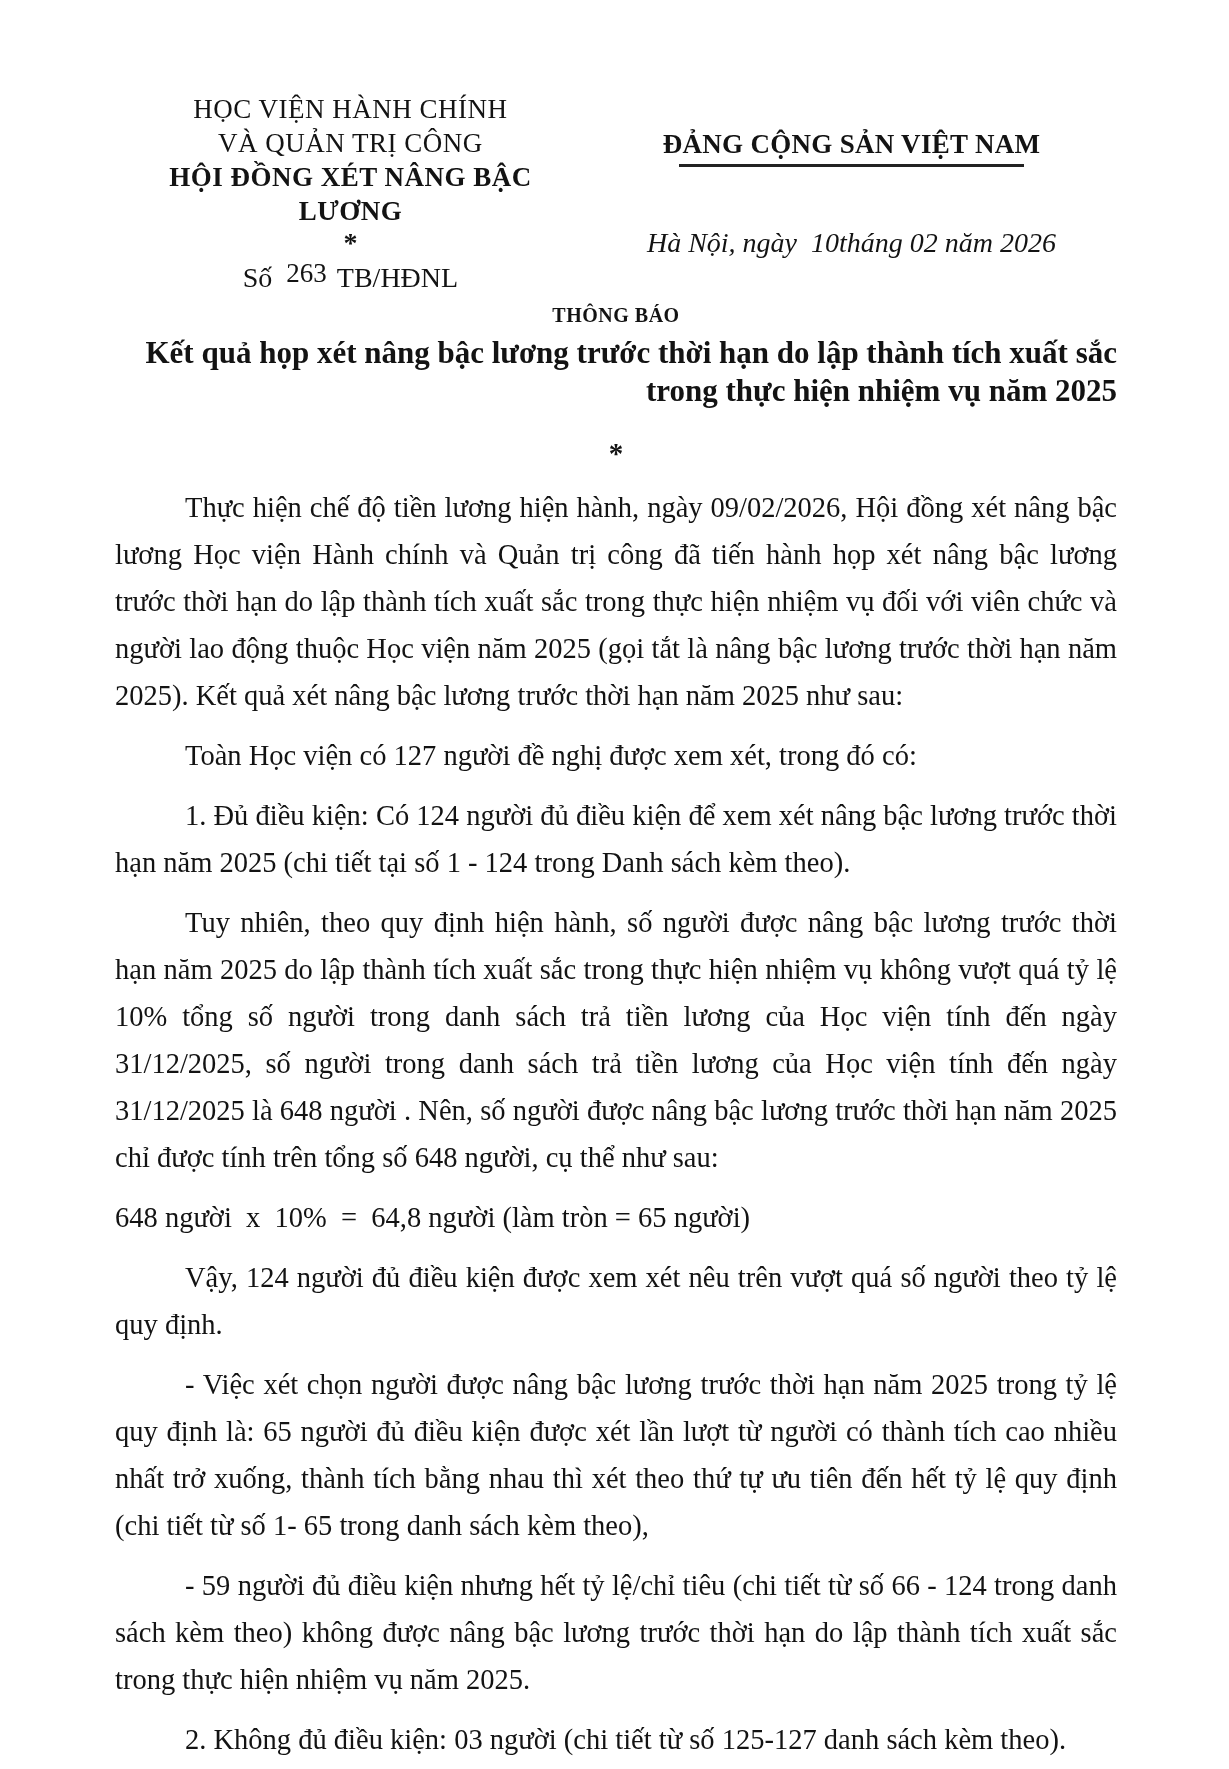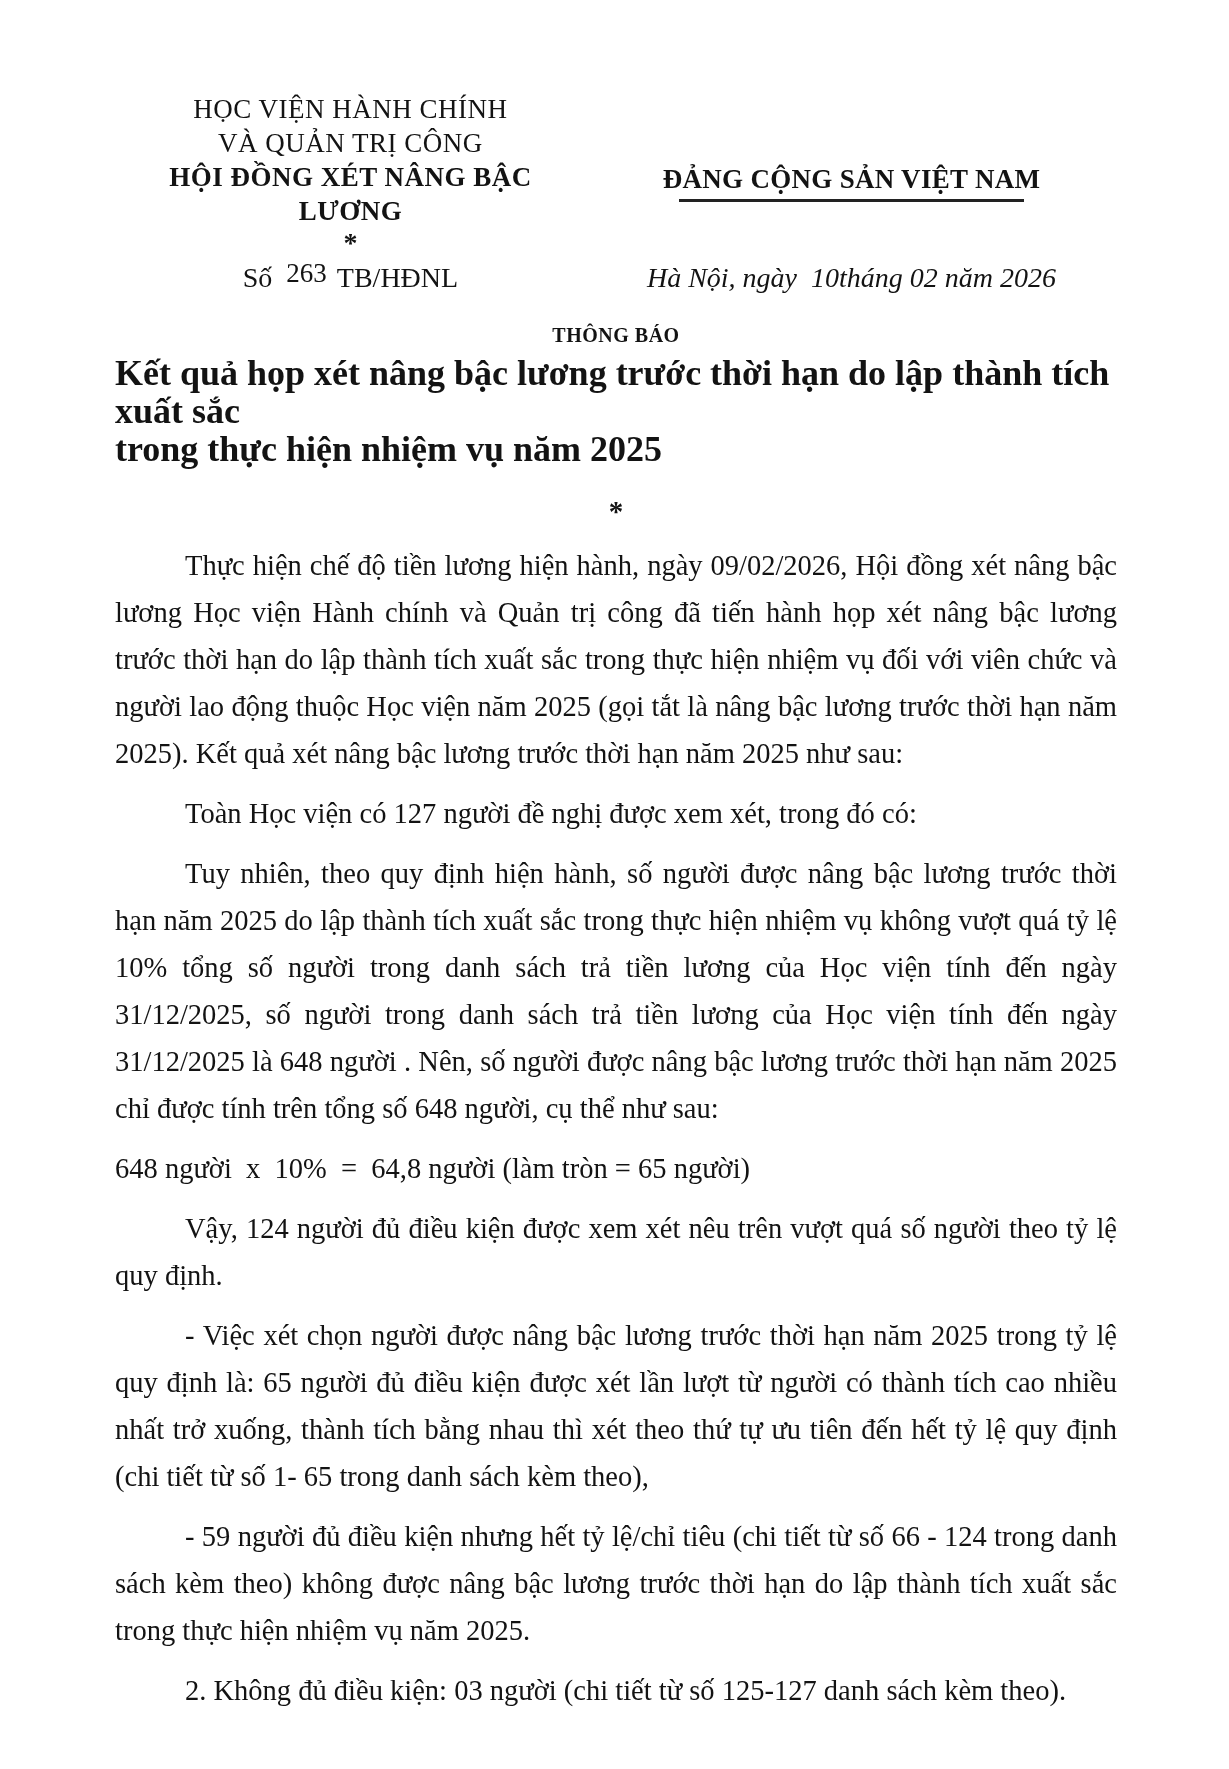--- a/index.html
+++ b/index.html
@@ -17,22 +17,21 @@
   .page {
     box-sizing: border-box;
     width: 1229px;
     height: 1769px;
     padding: 92px 112px 40px 115px;
     background: #ffffff;
   }
   
   .header-row {
     display: flex;
-    align-items: flex-end;
-    margin-bottom: 20px;
+    align-items: center;
   }
   .header-left {
     width: 47%;
     text-align: center;
   }
   .header-right {
     width: 53%;
     text-align: center;
   }
   .org-line {
@@ -85,22 +84,22 @@
   }
   
   .title-heading {
     text-align: center;
     font-size: 20px;
     font-weight: bold;
     line-height: 38px;
     letter-spacing: 0.5px;
   }
   .title-subtitle {
-    text-align: left;
-    font-size: 36px;
+    text-align: right;
+    font-size: 31px;
     font-weight: bold;
     line-height: 38px;
   }
   .title-star {
     text-align: center;
     font-size: 29px;
     font-weight: bold;
     margin-top: 28px;
     line-height: 30px;
   }
@@ -149,20 +148,21 @@
   </div>
 
   <div class="title-heading">THÔNG BÁO</div>
   <div class="title-subtitle">Kết quả họp xét nâng bậc lương trước thời hạn do lập thành tích xuất sắc</div>
   <div class="title-subtitle">trong thực hiện nhiệm vụ năm 2025</div>
   <div class="title-star">*</div>
 
   <div class="doc-body">
     <p class="para first">Thực hiện chế độ tiền lương hiện hành, ngày 09/02/2026, Hội đồng xét nâng bậc lương Học viện Hành chính và Quản trị công đã tiến hành họp xét nâng bậc lương trước thời hạn do lập thành tích xuất sắc trong thực hiện nhiệm vụ đối với viên chức và người lao động thuộc Học viện năm 2025 (gọi tắt là nâng bậc lương trước thời hạn năm 2025). Kết quả xét nâng bậc lương trước thời hạn năm 2025 như sau:</p>
     <p class="para">Toàn Học viện có 127 người đề nghị được xem xét, trong đó có:</p>
+    <p class="para">1. Đủ điều kiện: Có 124 người đủ điều kiện để xem xét nâng bậc lương trước thời hạn năm 2025 (chi tiết tại số 1 - 124 trong Danh sách kèm theo).</p>
     <p class="para">Tuy nhiên, theo quy định hiện hành, số người được nâng bậc lương trước thời hạn năm 2025 do lập thành tích xuất sắc trong thực hiện nhiệm vụ không vượt quá tỷ lệ 10% tổng số người trong danh sách trả tiền lương của Học viện tính đến ngày 31/12/2025, số người trong danh sách trả tiền lương của Học viện tính đến ngày 31/12/2025 là 648 người . Nên, số người được nâng bậc lương trước thời hạn năm 2025 chỉ được tính trên tổng số 648 người, cụ thể như sau:</p>
     <p class="formula">648 người  x  10%  =  64,8 người (làm tròn = 65 người)</p>
     <p class="para">Vậy, 124 người đủ điều kiện được xem xét nêu trên vượt quá số người theo tỷ lệ quy định.</p>
     <p class="para">- Việc xét chọn người được nâng bậc lương trước thời hạn năm 2025 trong tỷ lệ quy định là: 65 người đủ điều kiện được xét lần lượt từ người có thành tích cao nhiều nhất trở xuống, thành tích bằng nhau thì xét theo thứ tự ưu tiên đến hết tỷ lệ quy định (chi tiết từ số 1- 65 trong danh sách kèm theo),</p>
     <p class="para">- 59 người đủ điều kiện nhưng hết tỷ lệ/chỉ tiêu (chi tiết từ số 66 - 124 trong danh sách kèm theo) không được nâng bậc lương trước thời hạn do lập thành tích xuất sắc trong thực hiện nhiệm vụ năm 2025.</p>
     <p class="para">2. Không đủ điều kiện: 03 người (chi tiết từ số 125-127 danh sách kèm theo).</p>
 
   </div>
 
 </div>

